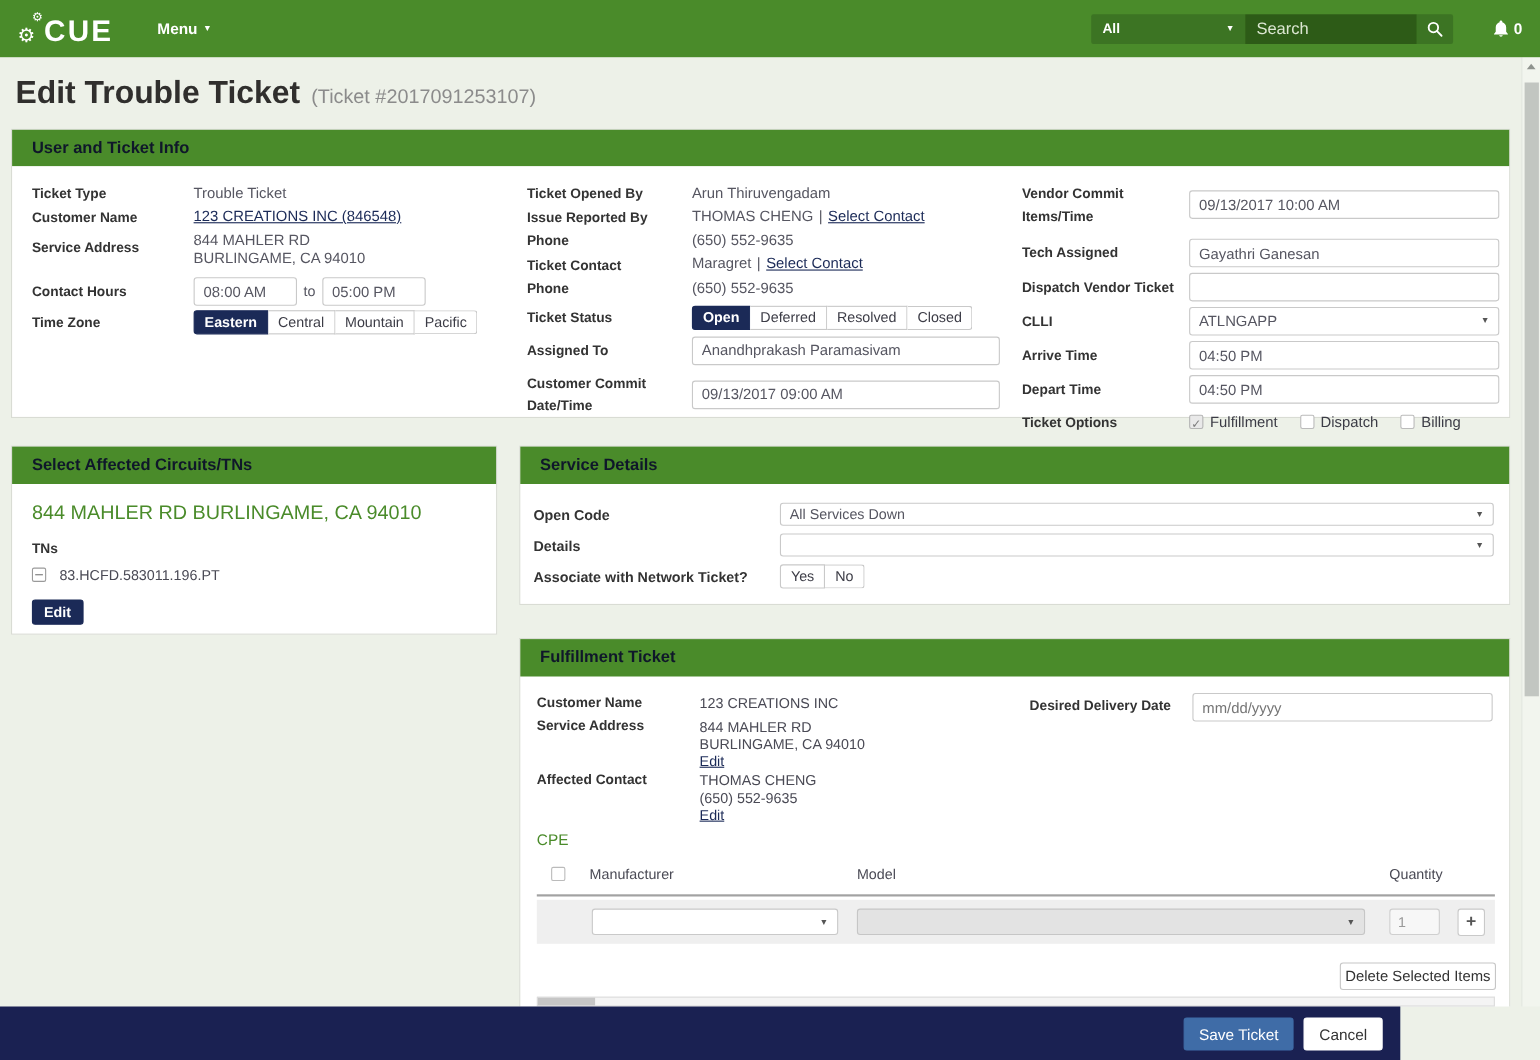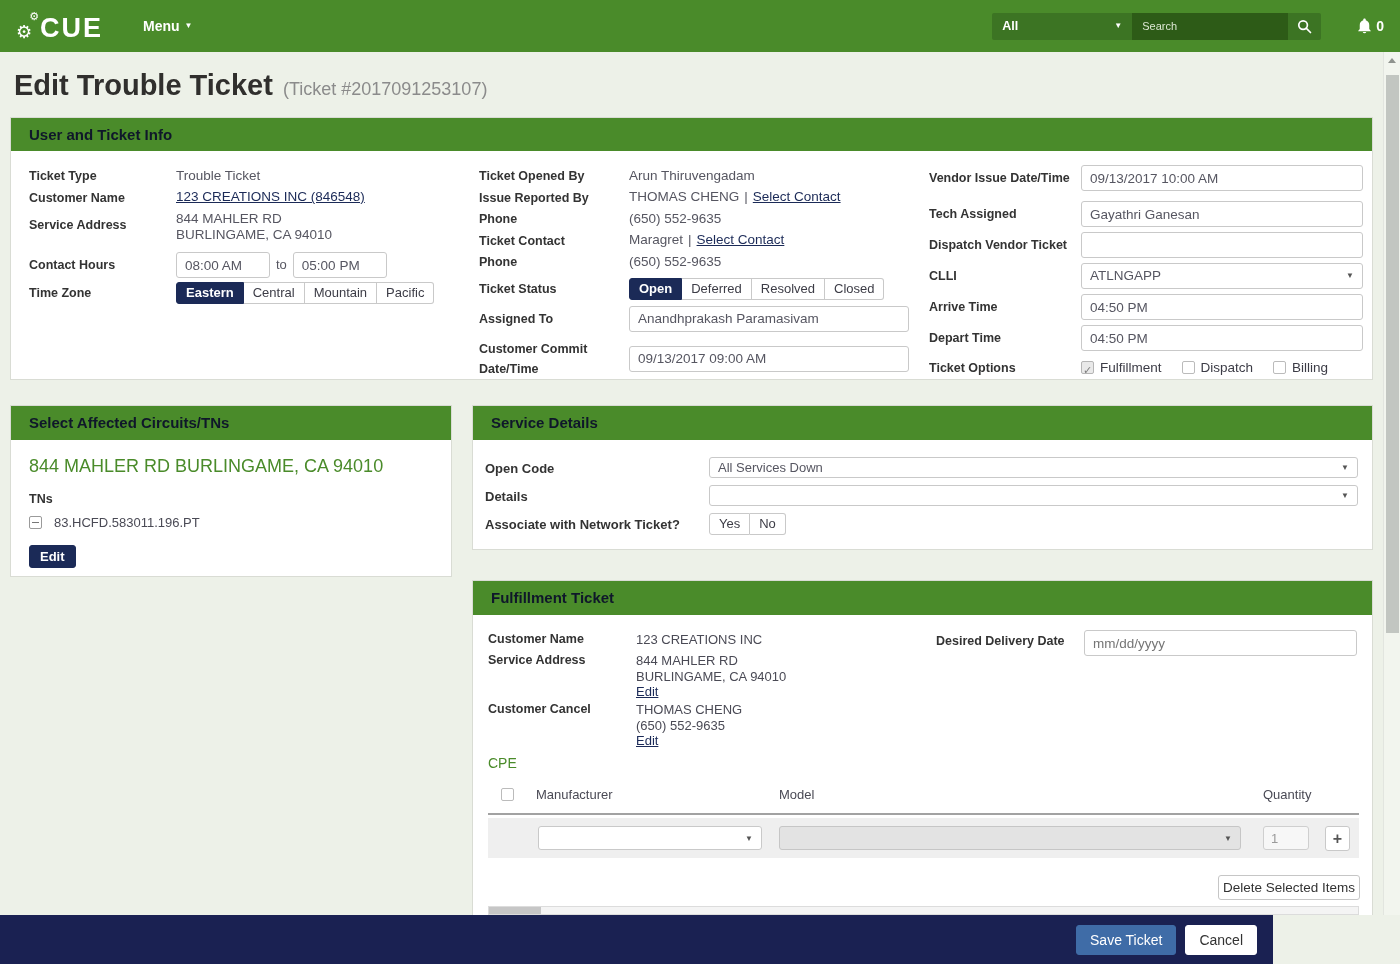--- a/index.html
+++ b/index.html
@@ -19,21 +19,21 @@
   .gear-small { position:absolute; right:-1px; top:1px; font-size:11px; line-height:1; }
   .logo-text { font-size:27px; font-weight:bold; letter-spacing:2px; line-height:1; }
   .menu { margin-left:40px; color:#fff; font-weight:bold; font-size:14px;
     display:flex; align-items:center; gap:5px; cursor:pointer; }
   .caret { font-size:8px; line-height:1; }
   .nav-right { margin-left:auto; display:flex; align-items:center; margin-right:16px; }
   .search-scope { width:140px; height:27px; background:#3c7423; color:#fff; font-size:12.5px;
     font-weight:bold; display:flex; align-items:center; justify-content:space-between;
     padding:0 10px; border-radius:2px 0 0 2px; cursor:pointer; }
   .search-input { width:156px; height:27px; background:#2d5b17; border:none; outline:none;
-    color:#e4edda; font-size:11px; padding:0 10px; font-family:inherit; }
+    color:#e4edda; font-size:15px; padding:0 10px; font-family:inherit; }
   .search-input::placeholder { color:#dce7d2; }
   .search-btn { width:33px; height:27px; background:#3c7423; display:flex; align-items:center;
     justify-content:center; border:none; border-radius:0 2px 2px 0; cursor:pointer; }
   .bell-wrap { margin-left:34px; display:flex; align-items:center; gap:2px;
     color:#fff; font-weight:bold; font-size:14px; cursor:pointer; }
 
   
   .page-title-row { position:absolute; top:69px; left:14px; display:flex;
     align-items:baseline; gap:10px; }
   .page-title { font-size:29px; font-weight:bold; color:#302f2d; }
@@ -280,21 +280,21 @@
         <input class="tinput w280" value="Anandhprakash Paramasivam" style="">
       </div>
       <div class="frow mt6">
         <span class="flabel">Customer Commit Date/Time</span>
         <input class="tinput w280" value="09/13/2017 09:00 AM" style="">
       </div>
     </div>
 
     <div class="col col3">
       <div class="frow mb10">
-        <span class="flabel">Vendor Issue Date/Time</span>
+        <span class="flabel">Vendor Commit Items/Time</span>
         <input class="tinput w282" value="09/13/2017 10:00 AM" style="">
       </div>
       <div class="frow vcenter mb5">
         <span class="flabel">Tech Assigned</span>
         <input class="tinput w282" value="Gayathri Ganesan" style="">
       </div>
       <div class="frow vcenter mb5">
         <span class="flabel">Dispatch Vendor Ticket</span>
         <input class="tinput w282" value="" style="">
       </div>
@@ -389,21 +389,21 @@
     <div class="fl-row abs" style="top:38px;">
       <span class="fl-label">Service Address</span>
       <span class="fl-value">
         <span>844 MAHLER RD</span><br>
         <span>BURLINGAME, CA 94010</span><br>
         <a class="elink">Edit</a>
       </span>
     </div>
 
     <div class="fl-row abs" style="top:87px;">
-      <span class="fl-label">Customer Cancel</span>
+      <span class="fl-label">Affected Contact</span>
       <span class="fl-value">
         <span>THOMAS CHENG</span><br>
         <span>(650) 552-9635</span><br>
         <a class="elink">Edit</a>
       </span>
     </div>
 
     <div class="cpe-heading abs" style="left:15px; top:140px;">CPE</div>
 
     <div class="abs" style="left:15px; top:172px; width:871px; height:18px; position:absolute;">

